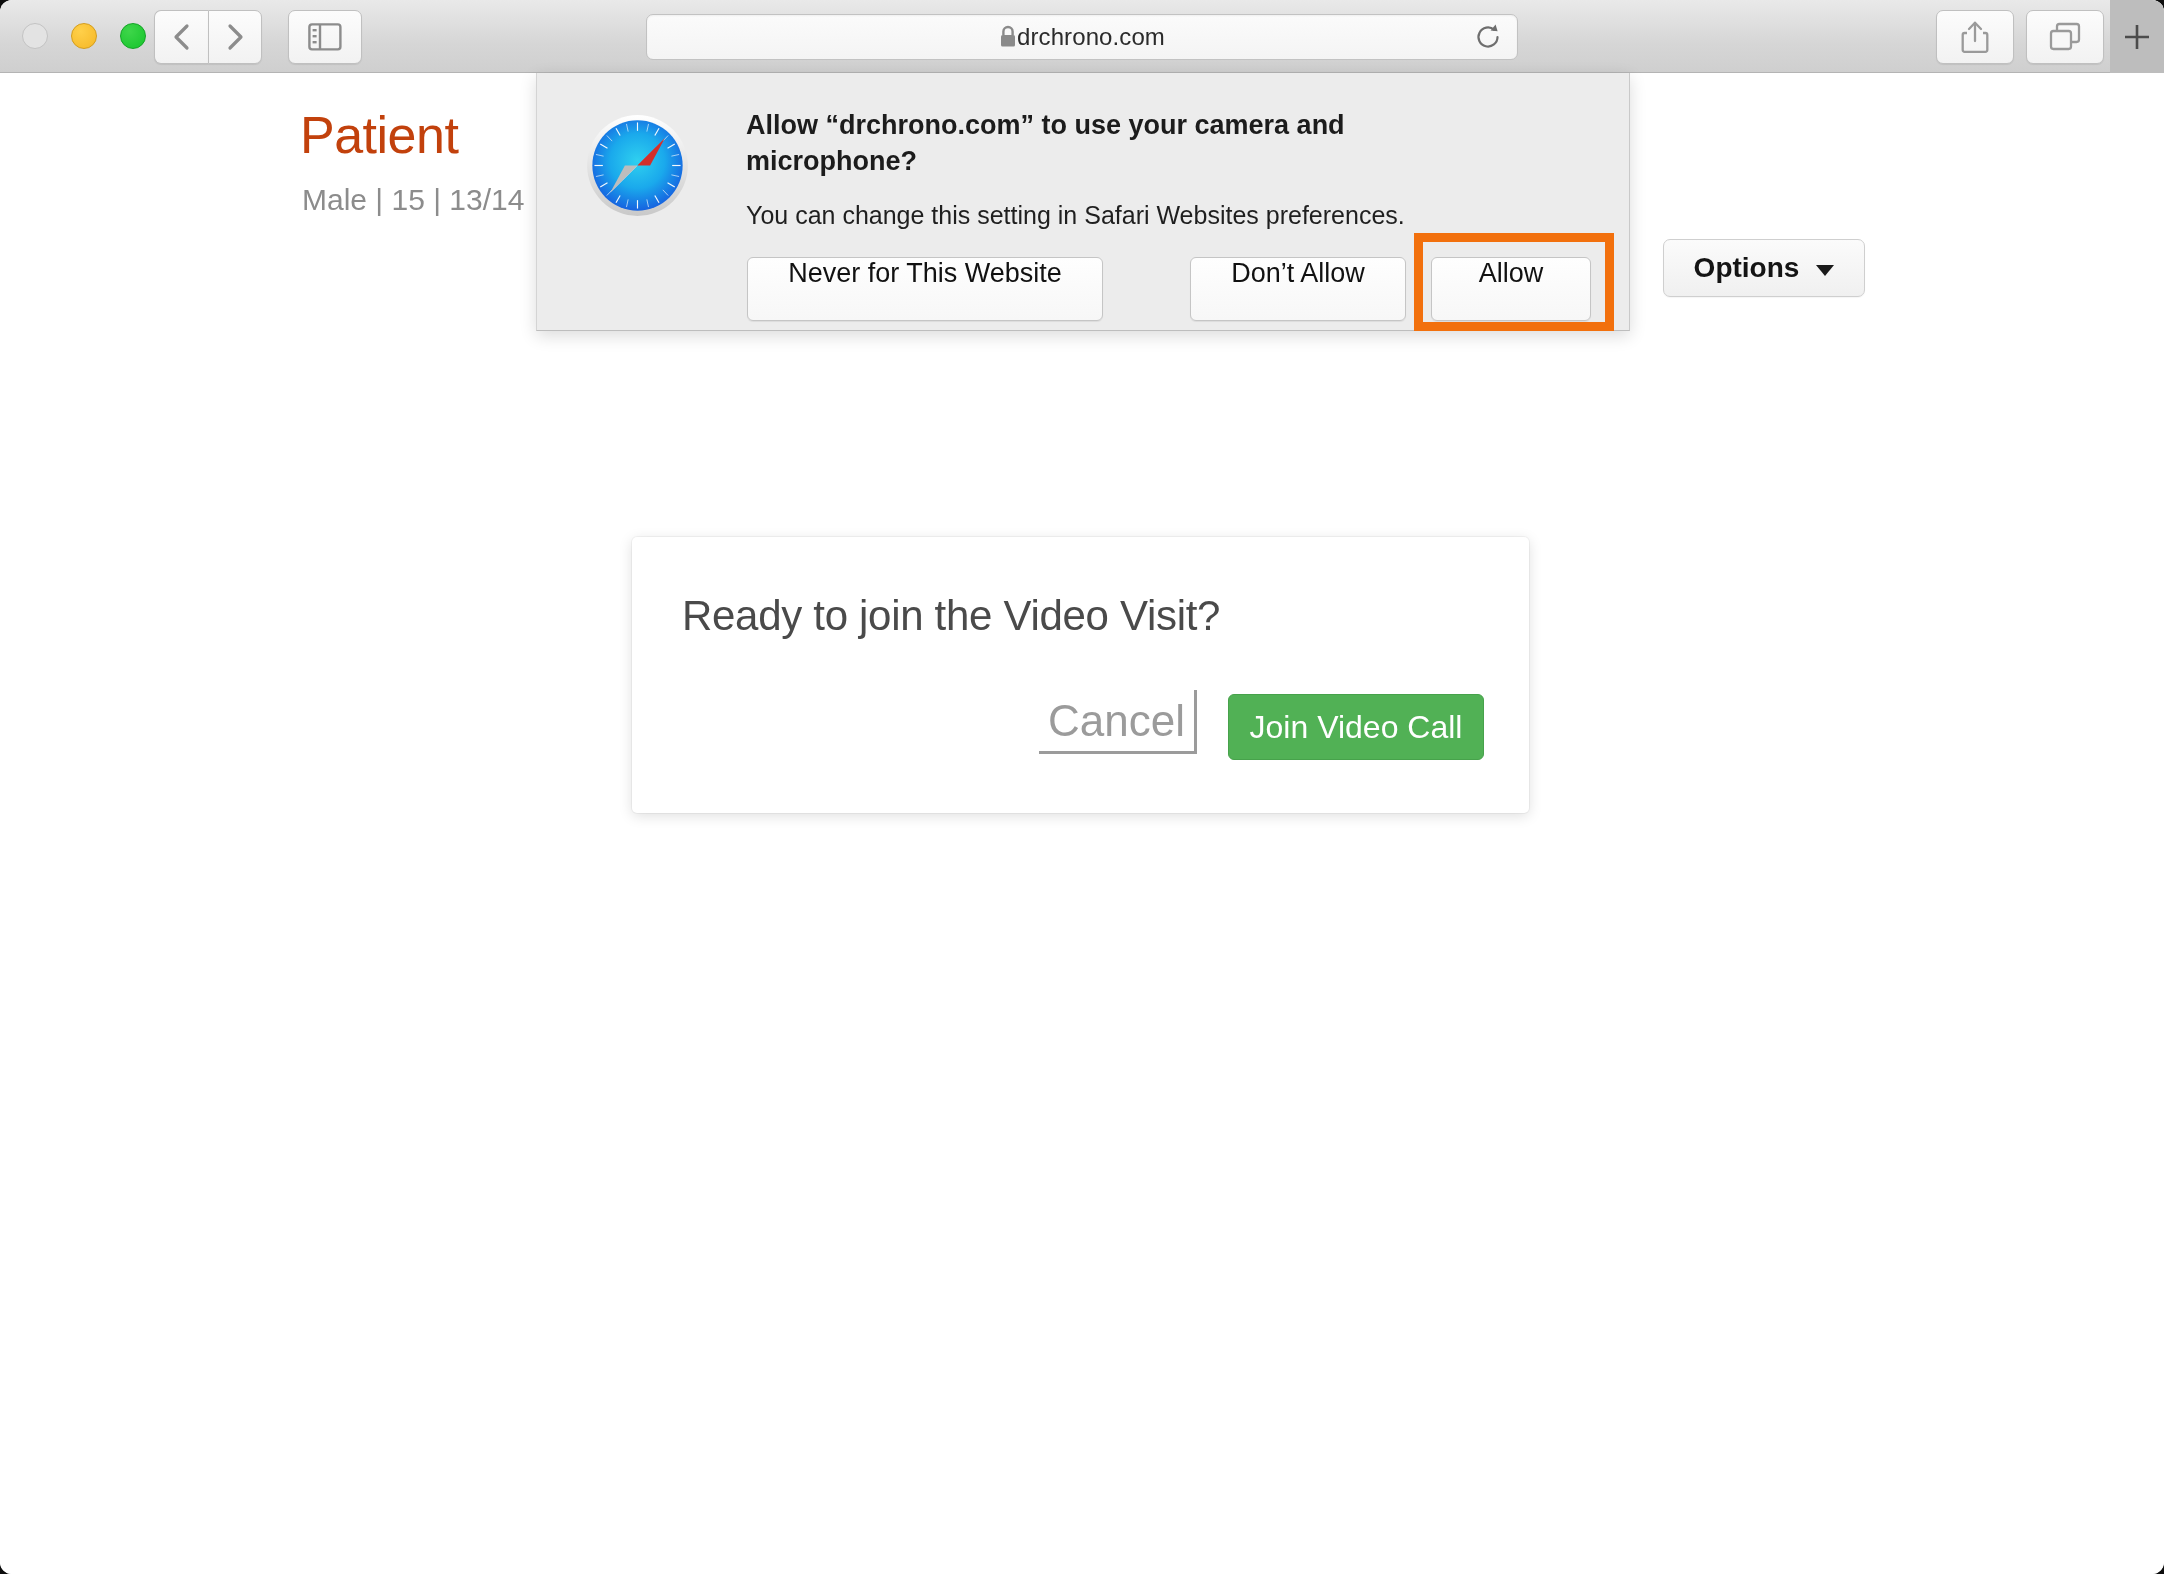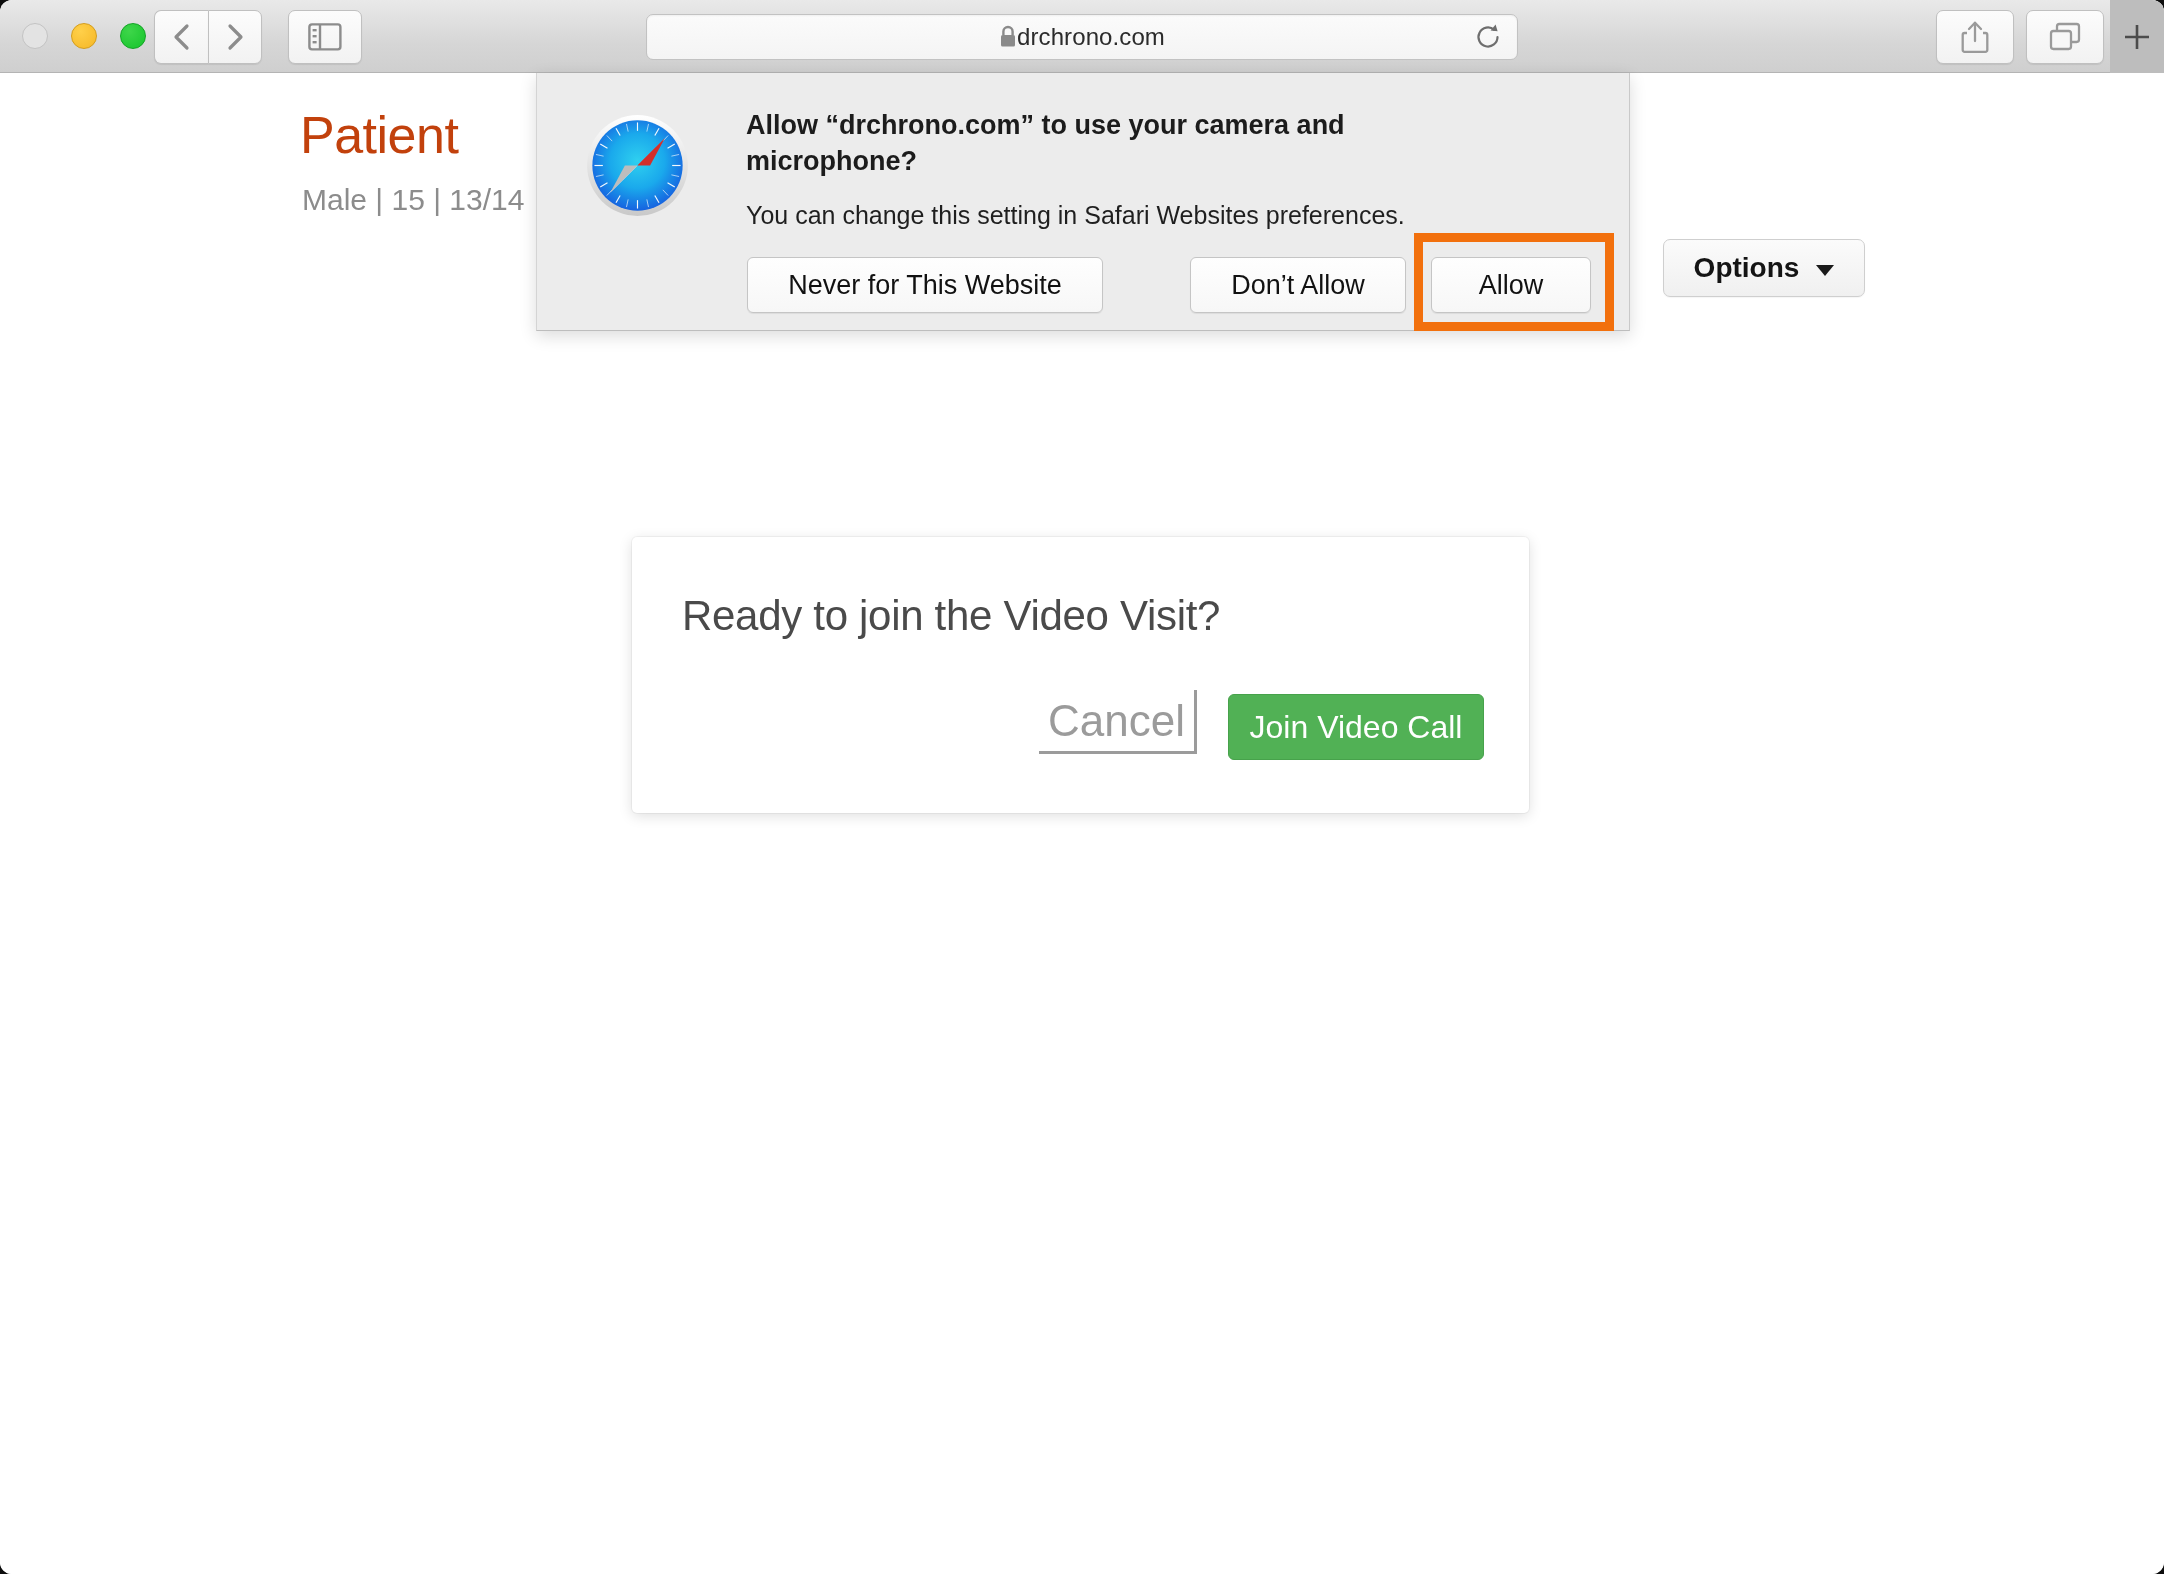--- a/index.html
+++ b/index.html
@@ -144,24 +144,24 @@
   .sheet-head{
     position:absolute; left:209px; top:35px; width:615px;
     font-size:27px; font-weight:bold; color:#1c1c1c; line-height:1.33;
   }
   .sheet-sub{
     position:absolute; left:209px; top:128px; width:700px;
     font-size:25px; color:#1f1f1f;
   }
   .sheet-btn{
     position:absolute;
-    height:56px;
+    height:64px;
     background:linear-gradient(to bottom,#fefefe,#f7f7f7);
     border:1px solid #c5c5c5; border-radius:6px;
-    display:flex; align-items:center; justify-content:center;
+    display:flex; justify-content:center;
     font-size:27px; color:#111;
     box-shadow:0 1px 1px rgba(0,0,0,.07);
   }
   .btn-never{ left:747px; top:257px; width:356px; }
   .btn-dont { left:1190px; top:257px; width:216px; }
   .btn-allow{ left:1431px; top:257px; width:160px; }
 
   .highlight-box{
     position:absolute; left:1414px; top:233px;
     width:200px; height:98px;

